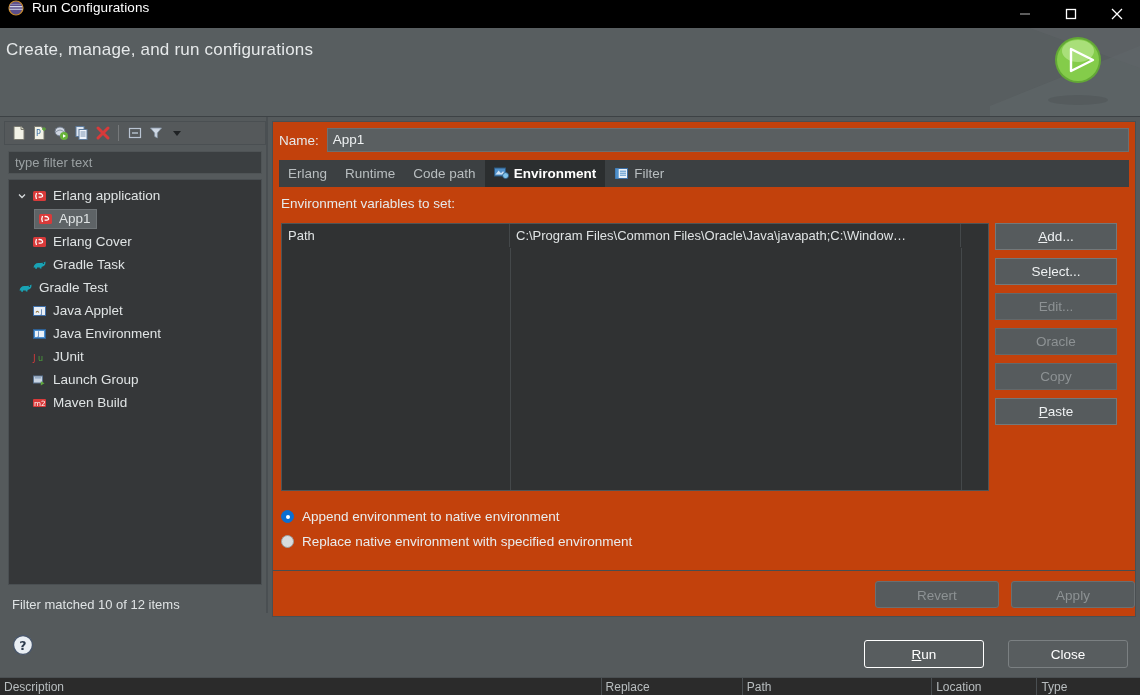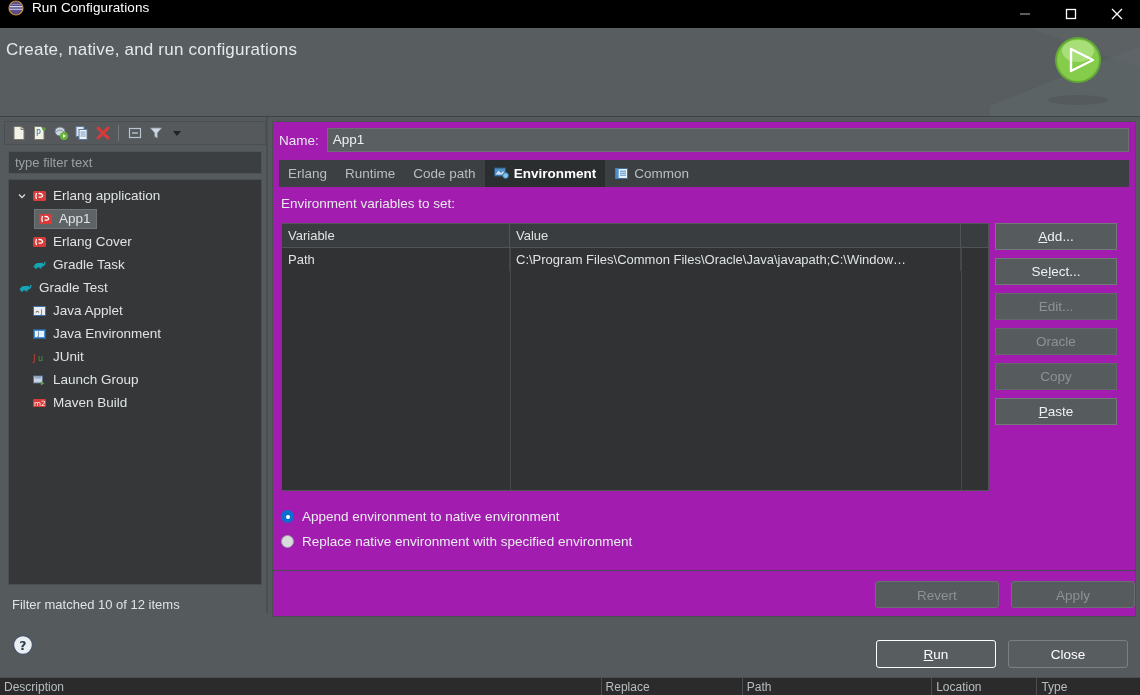--- a/index.html
+++ b/index.html
@@ -128,21 +128,21 @@
   }
   #left-divider {
     position: absolute; left: 266px; top: 0; width: 2px; height: 496px;
     background: #4a4f52;
   }
 
   
   #right-panel {
     position: absolute; left: 272px; top: 4px; width: 864px; height: 496px;
     border: 1px solid #4a4f52;
-    background: #a21caf;
+    background: #c2410c;
   }
   #name-row {
     position: absolute; left: 6px; top: 6px; right: 6px; height: 24px;
     display: flex; align-items: center;
   }
   #name-label { font-size: 13.5px; color: #e6e9ea; margin-right: 8px; }
   #name-field {
     flex: 1; height: 24px; background: #5a5f61;
     border: 1px solid #6b7072;
     font-size: 13.5px; color: #eef1f2;
@@ -247,21 +247,21 @@
   
   #footer {
     position: absolute; left: 0; top: 622px; width: 1140px; height: 55px;
     background: #555a5c;
   }
   #help-icon {
     position: absolute; left: 12px; top: 12px; width: 22px; height: 22px;
   }
   #footer-buttons {
     position: absolute; right: 12px; top: 640px;
-    display: flex; gap: 12px;
+    display: flex; gap: 24px;
   }
   .btn-footer {
     width: 120px; height: 28px; border-radius: 3px;
     background: #585d5f; border: 1px solid #7b8082;
     color: #ffffff; font-size: 13.5px; text-align: center; line-height: 26px;
     font-family: "Liberation Sans", sans-serif;
   }
   .btn-footer.default { border: 1px solid #ffffff; }
   .btn-footer u { text-decoration: underline; }
 </style>
@@ -299,21 +299,21 @@
       </svg>
   </div>
   <div class="win-btn">
     <svg width="14" height="14" viewBox="0 0 14 14">
         <path d="M2 2 L12 12 M12 2 L2 12" stroke="#ffffff" stroke-width="1.3"></path>
       </svg>
   </div>
 </div>
 
 <div id="header">
-  <div id="header-title">Create, native, and run configurations</div>
+  <div id="header-title">Create, manage, and run configurations</div>
   <div id="header-deco">
     <svg width="150" height="89" viewBox="0 0 150 89">
       <path d="M0 78 L150 18 L150 89 L0 89 Z" fill="#61676a" opacity="0.55"></path>
       <path d="M40 0 L150 0 L150 40 Z" fill="#61676a" opacity="0.45"></path>
       <ellipse cx="88" cy="72" rx="30" ry="5" fill="#4e5355" opacity="0.5"></ellipse>
       <g>
         <circle cx="88" cy="32" r="23" fill="#63a836"></circle>
         <circle cx="88" cy="32" r="21" fill="#84cc4a"></circle>
         <ellipse cx="88" cy="23" rx="16" ry="11" fill="#b6e58a" opacity="0.75"></ellipse>
         <path d="M81 21 L103 32 L81 43 Z" fill="none" stroke="#ffffff" stroke-width="2.4" stroke-linejoin="round"></path>
@@ -547,32 +547,27 @@
         <span>Environment</span>
       </div>
       <div class="tab">
         <span class="tab-icon">
           <svg width="14" height="12" viewBox="0 0 14 12">
             <rect x="0.5" y="0.5" width="12" height="10" fill="#e9f0f8" stroke="#3a6ea5" stroke-width="1"></rect>
             <rect x="0.5" y="0.5" width="3.2" height="10" fill="#4e8fc9"></rect>
             <path d="M5 3.2 H11 M5 5.2 H11 M5 7.2 H11" stroke="#4e8fc9" stroke-width="1"></path>
           </svg>
         </span>
-        <span>Common</span>
+        <span>Filter</span>
       </div>
     </div>
 
     <div id="section-label">Environment variables to set:</div>
 
     <div id="env-table">
-      <div id="env-thead">
-        <div class="th col-var">Variable</div>
-        <div class="th col-val">Value</div>
-        <div class="th col-pad"></div>
-      </div>
       <div class="env-row">
         <div class="td col-var">Path</div>
         <div class="td col-val">C:\Program Files\Common Files\Oracle\Java\javapath;C:\Window…</div>
         <div class="td col-pad"></div>
       </div>
       <div id="env-body-fill"></div>
       <div id="env-body-fill2"></div>
     </div>
 
     <div id="side-buttons">

